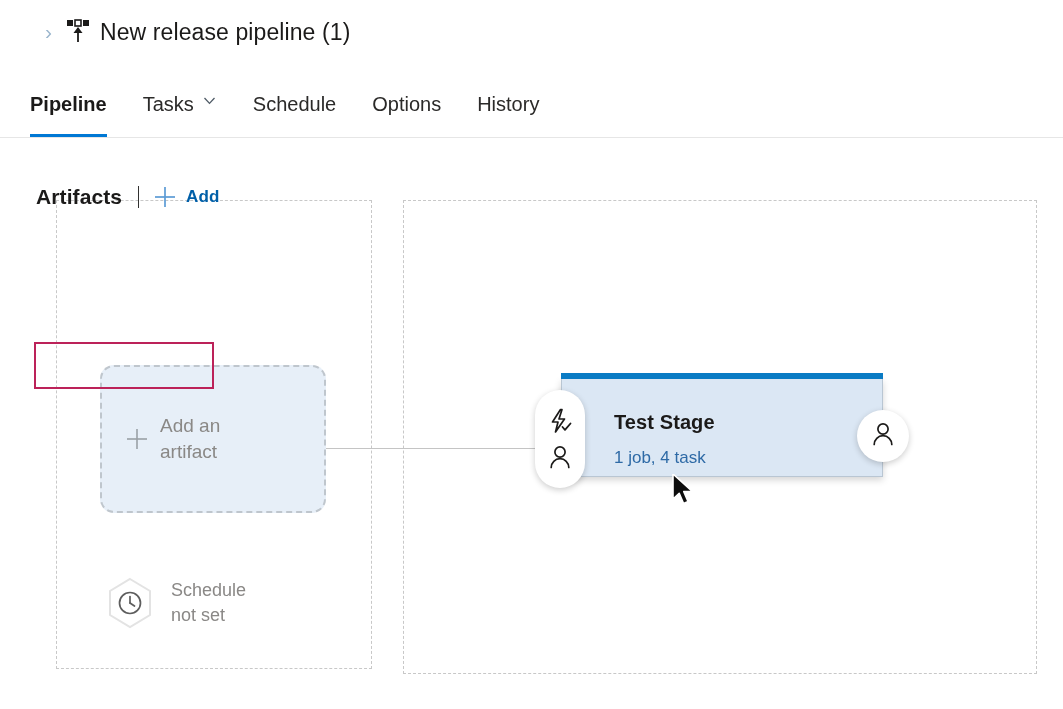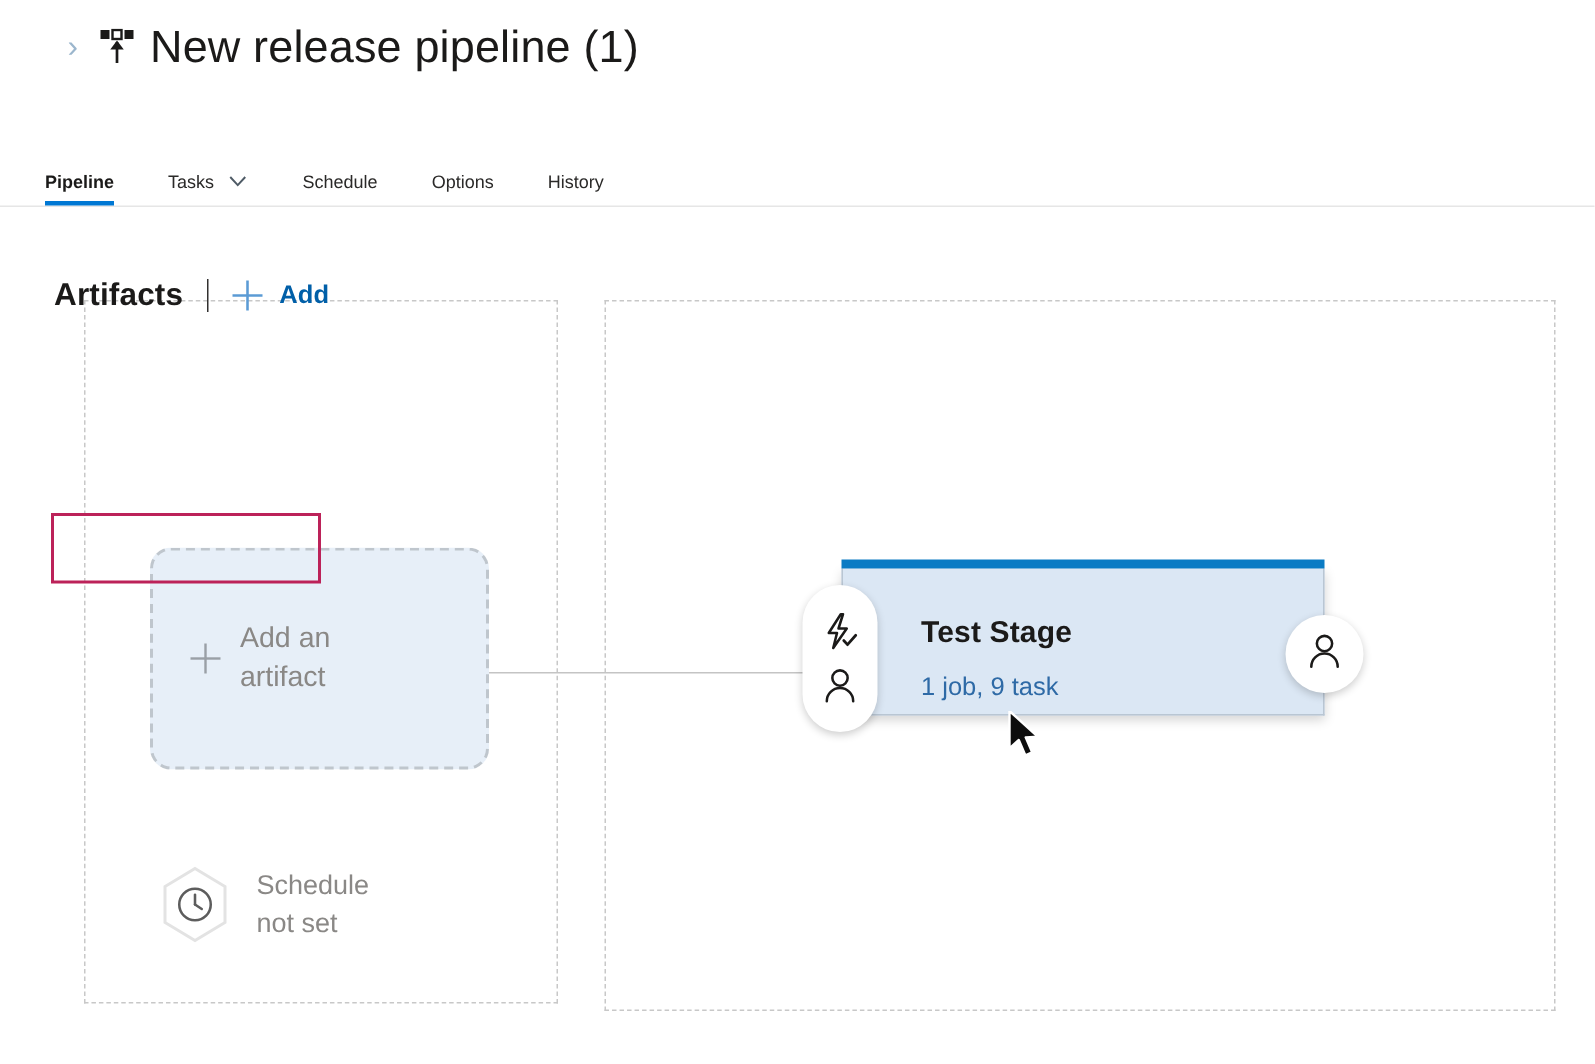--- a/index.html
+++ b/index.html
@@ -40,21 +40,21 @@
   }
   #breadcrumb .crumb-icon {
     width: 26px;
     height: 28px;
     margin-right: 9px;
     display: flex;
     align-items: center;
     justify-content: center;
   }
   #breadcrumb .crumb-current {
-    font-size: 30px;
+    font-size: 23px;
     color: #1b1a19;
     white-space: nowrap;
     letter-spacing: 0.1px;
   }
 
   
   #tabbar {
     position: absolute;
     left: 0;
     top: 84px;
@@ -66,28 +66,28 @@
   #tabbar .tabs {
     position: absolute;
     left: 30px;
     top: 0;
     display: flex;
     align-items: flex-start;
     height: 53px;
   }
   #tabbar .tab {
     position: relative;
-    font-size: 12px;
+    font-size: 20px;
     color: #2b2a29;
     padding: 9px 0 0 0;
     margin-right: 36px;
     cursor: pointer;
     white-space: nowrap;
     display: flex;
-    align-items: flex-end;
+    align-items: flex-start;
     height: 44px;
     box-sizing: border-box;
   }
   #tabbar .tab.active {
     font-weight: bold;
     color: #1b1a19;
   }
   #tabbar .tab.active::after {
     content: "";
     position: absolute;
@@ -415,21 +415,21 @@
   </div>
 
   <div class="panel" id="stages-panel"></div>
 
 
   <div id="connector"></div>
 
   <div id="stage-card">
     <div class="top-bar"></div>
     <div id="stage-name">Test Stage</div>
-    <div id="stage-jobs">1 job, 9 task</div>
+    <div id="stage-jobs">1 job, 4 task</div>
   </div>
 
   <div id="stage-jobs-highlight"></div>
 
   <div id="pre-pill">
     <span class="pill-icon">
       <svg width="26" height="26" viewBox="0 0 26 26" aria-hidden="true">
         <polygon points="13.5,1.5 5.5,14 11,14 8.5,24 17.5,11 12,11 15,1.5" fill="none" stroke="#1b1a19" stroke-width="1.7" stroke-linejoin="round"></polygon>
         <polyline points="15.5,19 18,21.8 23.5,15.5" fill="none" stroke="#1b1a19" stroke-width="1.8" stroke-linecap="round" stroke-linejoin="round"></polyline>
       </svg>

